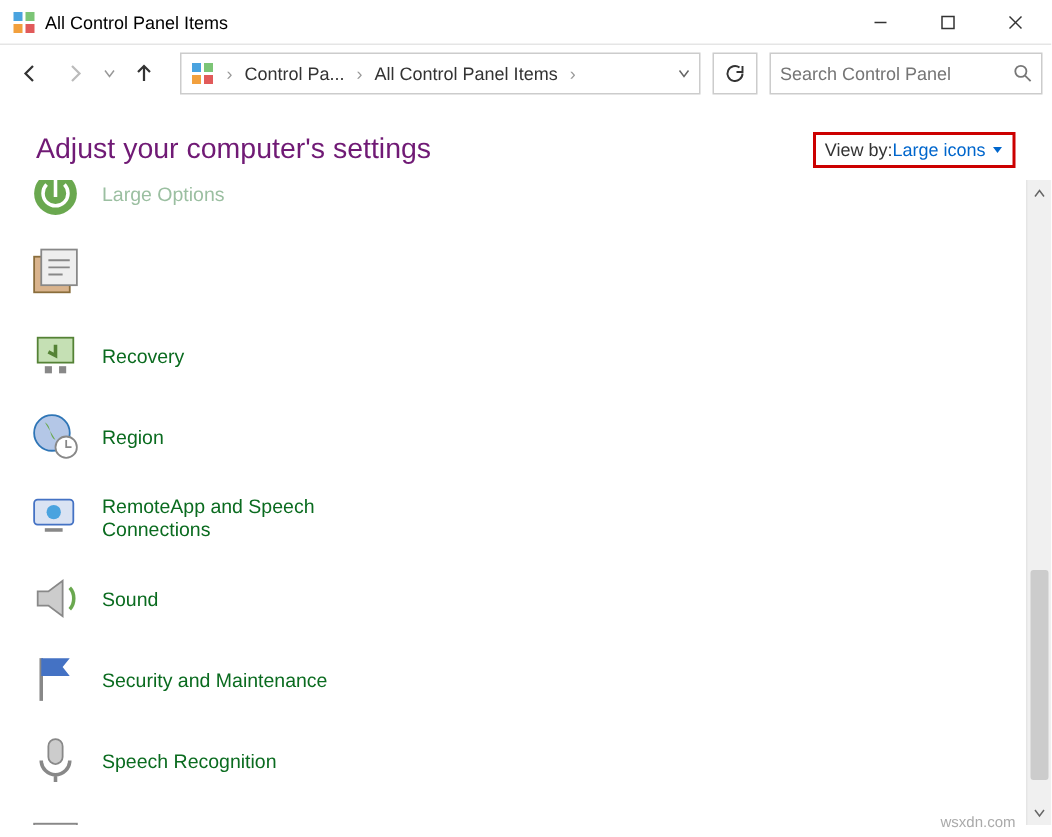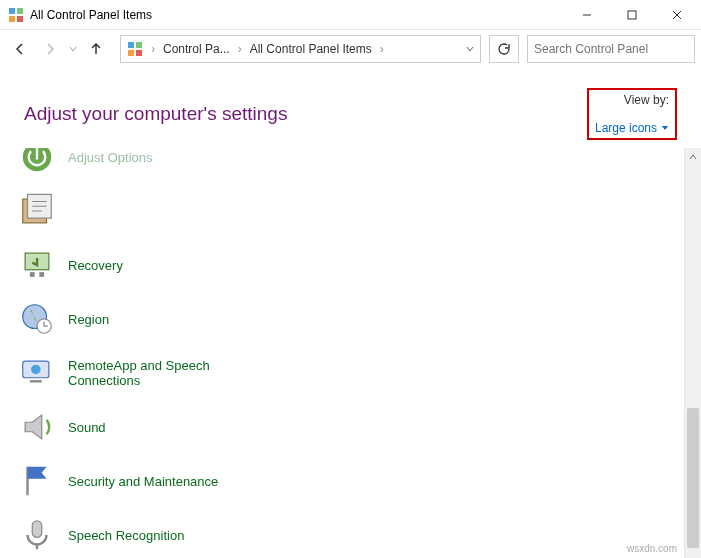--- a/index.html
+++ b/index.html
@@ -11,26 +11,26 @@
     .titlebar-btn { width: 45px; height: 28px; display: flex; align-items: center; justify-content: center; color: #333; }
     .navbar { height: 38px; display: flex; align-items: center; padding: 0 6px; gap: 2px; }
     .nav-arrow { width: 28px; height: 28px; display: flex; align-items: center; justify-content: center; color: #888; }
     .nav-arrow.enabled { color: #333; }
     .nav-dd { width: 14px; color: #999; display:flex; align-items:center; justify-content:center; }
     .addr { flex: 1; height: 28px; border: 1px solid #ccc; display: flex; align-items: center; margin: 0 6px 0 8px; }
     .addr-seg { padding: 0 6px; color: #333; display: flex; align-items: center; gap: 4px; height: 100%; }
     .addr-sep { color: #999; padding: 0 2px; }
     .addr-dd { width: 22px; height: 100%; display: flex; align-items: center; justify-content: center; color: #666; border-left: 1px solid transparent; margin-left: auto; }
     .refresh { width: 30px; height: 28px; border: 1px solid #ccc; display:flex; align-items:center; justify-content:center; color:#333; }
-    .search { width: 168px; height: 28px; border: 1px solid #ccc; margin-left: 6px; display: flex; align-items: center; padding: 0 6px; color:#777; }
+    .search { width: 182px; height: 28px; border: 1px solid #ccc; margin-left: 6px; display: flex; align-items: center; padding: 0 6px; color:#777; }
     .search input { flex:1; border:none; outline:none; font-size:12px; color:#555; }
     .search-icon { width: 14px; height:14px; }
     .content-hdr { display: flex; align-items: center; padding: 20px 24px 8px 24px; }
     .content-hdr h1 { font-size: 19px; font-weight: normal; color: #701a75; flex: 1; }
-    .viewby { display: flex; align-items: flex-end; gap: 14px; font-size: 12px; border: 2px solid #c00; padding: 3px 6px; flex-direction: column; }
+    .viewby { display: flex; align-items: center; gap: 0; font-size: 12px; border: 2px solid #c00; padding: 3px 6px; }
     .viewby-label { color: #333; }
     .viewby-val { color: #0066cc; display:flex; align-items:center; gap:4px; }
     .scroll-area { height: 430px; overflow: hidden; position: relative; }
     .items { display: flex; flex-wrap: wrap; padding: 0 6px 0 14px; width: 680px; }
     .item { width: 240px; display: flex; align-items: center; padding: 8px 4px; gap: 12px; }
     .ic { width: 38px; height: 38px; display: flex; align-items: center; justify-content: center; flex-shrink: 0; }
     .item-label { color: #0a6b1f; font-size: 13px; max-width: 180px; }
     .scrollbar { position: absolute; right: 0; top: 0; bottom: 0; width: 17px; background: #f0f0f0; border-left: 1px solid #e5e5e5; }
     .scroll-btn { height: 17px; display:flex; align-items:center; justify-content:center; color:#666; }
     .scroll-thumb { position: absolute; right: 2px; left: 2px; top: 260px; height: 140px; background: #ccc; border-radius: 2px; }
@@ -146,21 +146,21 @@
 <div class="scroll-area">
   <div class="items" id="items">
       <div style="margin-top: -18px;">
         <div class="item">
           <span class="ic">
             <svg viewBox="0 0 32 32">
               <circle cx="16" cy="16" r="12" fill="#6aa84f"></circle>
               <path d="M16 8v10 M11 11a7 7 0 1 0 10 0" fill="none" stroke="#fff" stroke-width="2"></path>
             </svg>
           </span>
-          <span class="item-label" style="color:#9bbfa1">Adjust Options</span>
+          <span class="item-label" style="color:#9bbfa1">Large Options</span>
         </div>
         <div class="item">
           <span class="ic">
             <svg viewBox="0 0 32 32">
               <rect x="4" y="6" width="20" height="20" fill="#d9b38c" stroke="#8a6d3b"></rect>
               <rect x="8" y="2" width="20" height="20" fill="#eee" stroke="#888"></rect>
               <path d="M12 8h12M12 12h12M12 16h8" stroke="#888"></path>
             </svg>
           </span>
         </div>

